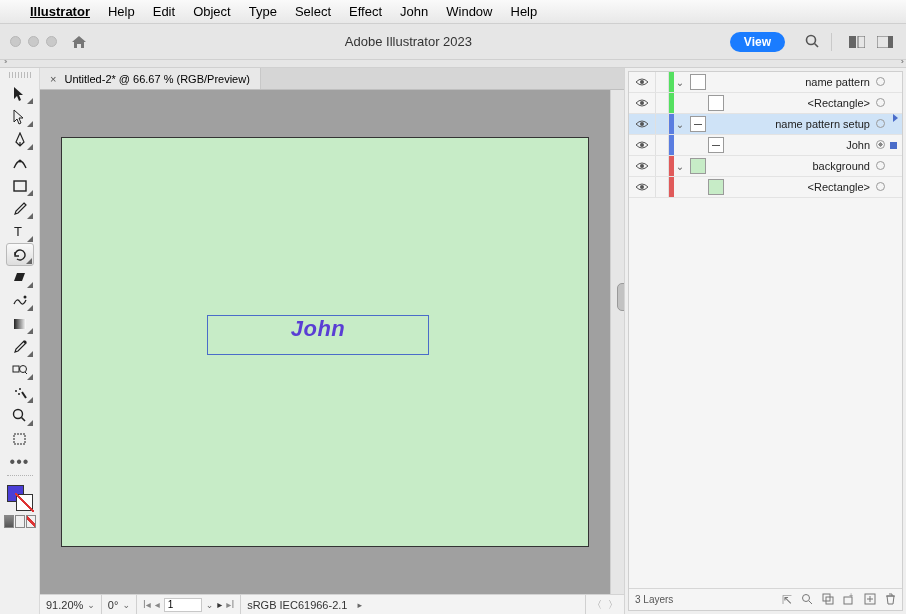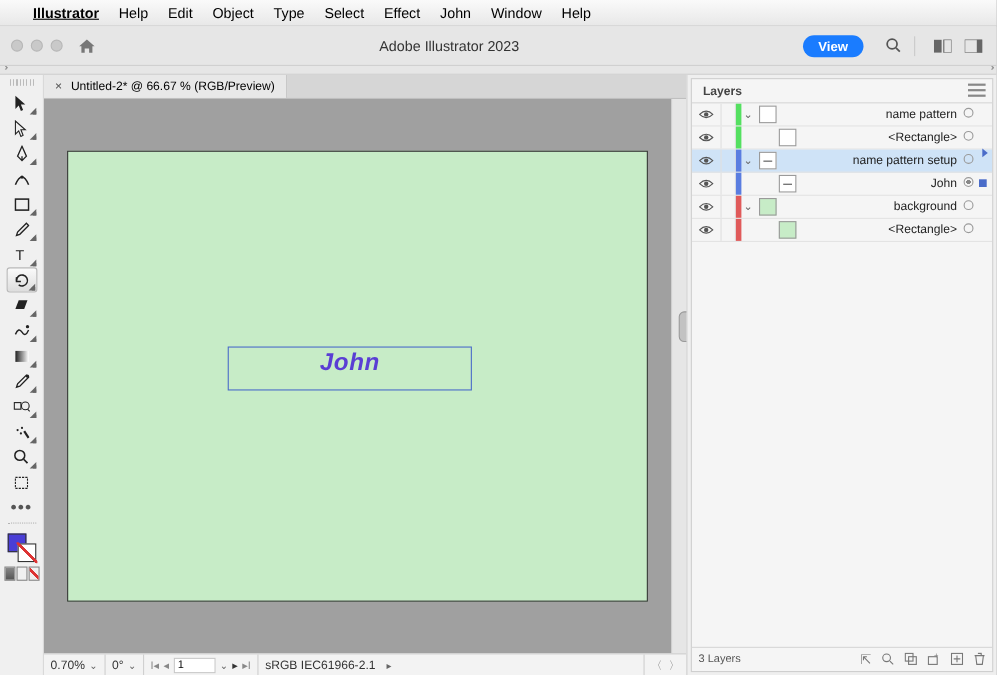--- a/index.html
+++ b/index.html
@@ -281,21 +281,21 @@
             <span>John</span>
           </div>
         </div>
       </div>
       <div class="vscroll">
           <div class="thumb"></div>
         </div>
     </div>
     <div class="statusbar">
       <div class="sb-field">
-          <span>0.70%</span>
+          <span>91.20%</span>
           <span class="sb-chev">⌄</span>
         </div>
       <div class="sb-field">
           <span>0°</span>
           <span class="sb-chev">⌄</span>
         </div>
       <div class="sb-field nav-arrows">
         <span>I◂</span>
         <span>◂</span>
         <input class="artboard-input" value="1" style="">
@@ -309,28 +309,20 @@
         </div>
       <div class="sb-harrows">
           <span>〈</span>
           <span>〉</span>
         </div>
     </div>
   </div>
 
   <div class="panels">
     <div class="panel layers">
-      <div class="panel-tabs">
-        <span class="panel-tab">Layers</span>
-        <span class="panel-menu">
-            <span></span>
-            <span></span>
-            <span></span>
-          </span>
-      </div>
       <div class="layers-list" id="layers-list">
           <div class="layer-row">
             <div class="eye-col">
               <svg width="14" height="10" viewBox="0 0 14 10">
                 <path d="M1 5 Q7 -1 13 5 Q7 11 1 5 Z" fill="none" stroke="#555"></path>
                 <circle cx="7" cy="5" r="2" fill="#555"></circle>
               </svg>
             </div>
             <div class="lock-col"></div>
             <div class="color-bar" style="background: rgb(84, 224, 96);"></div>

